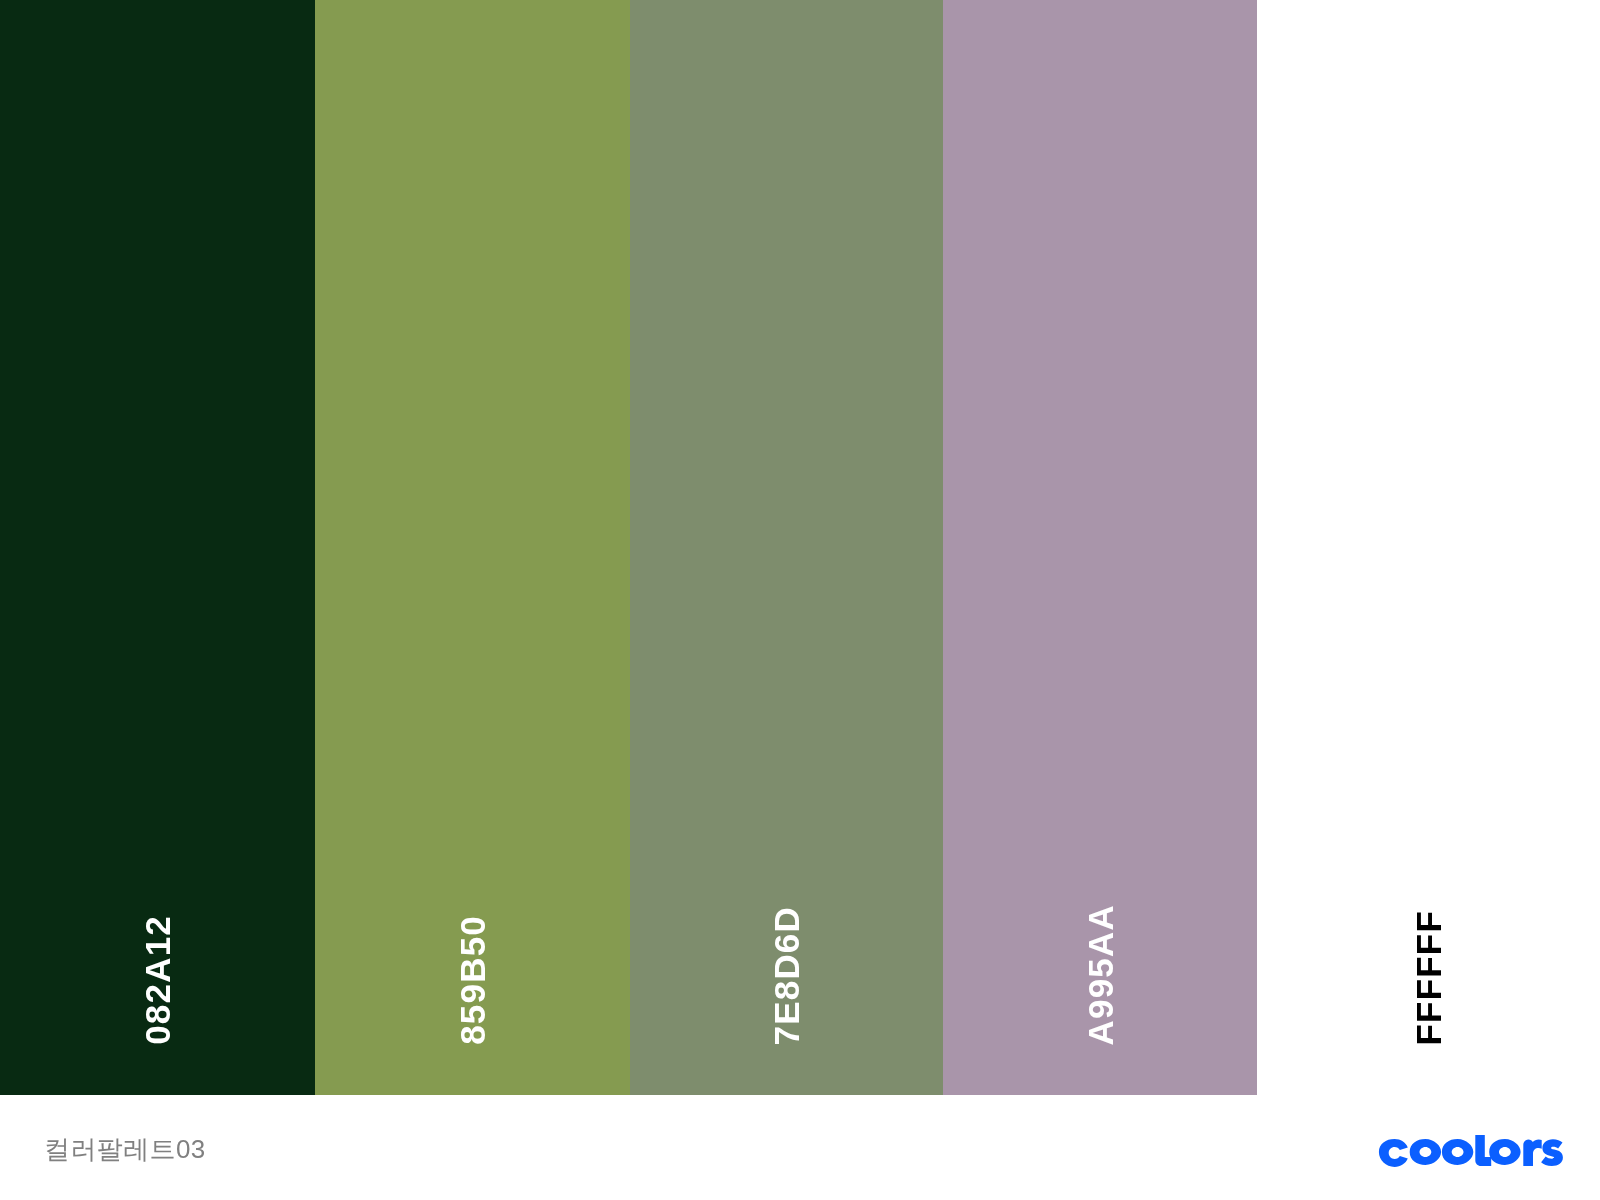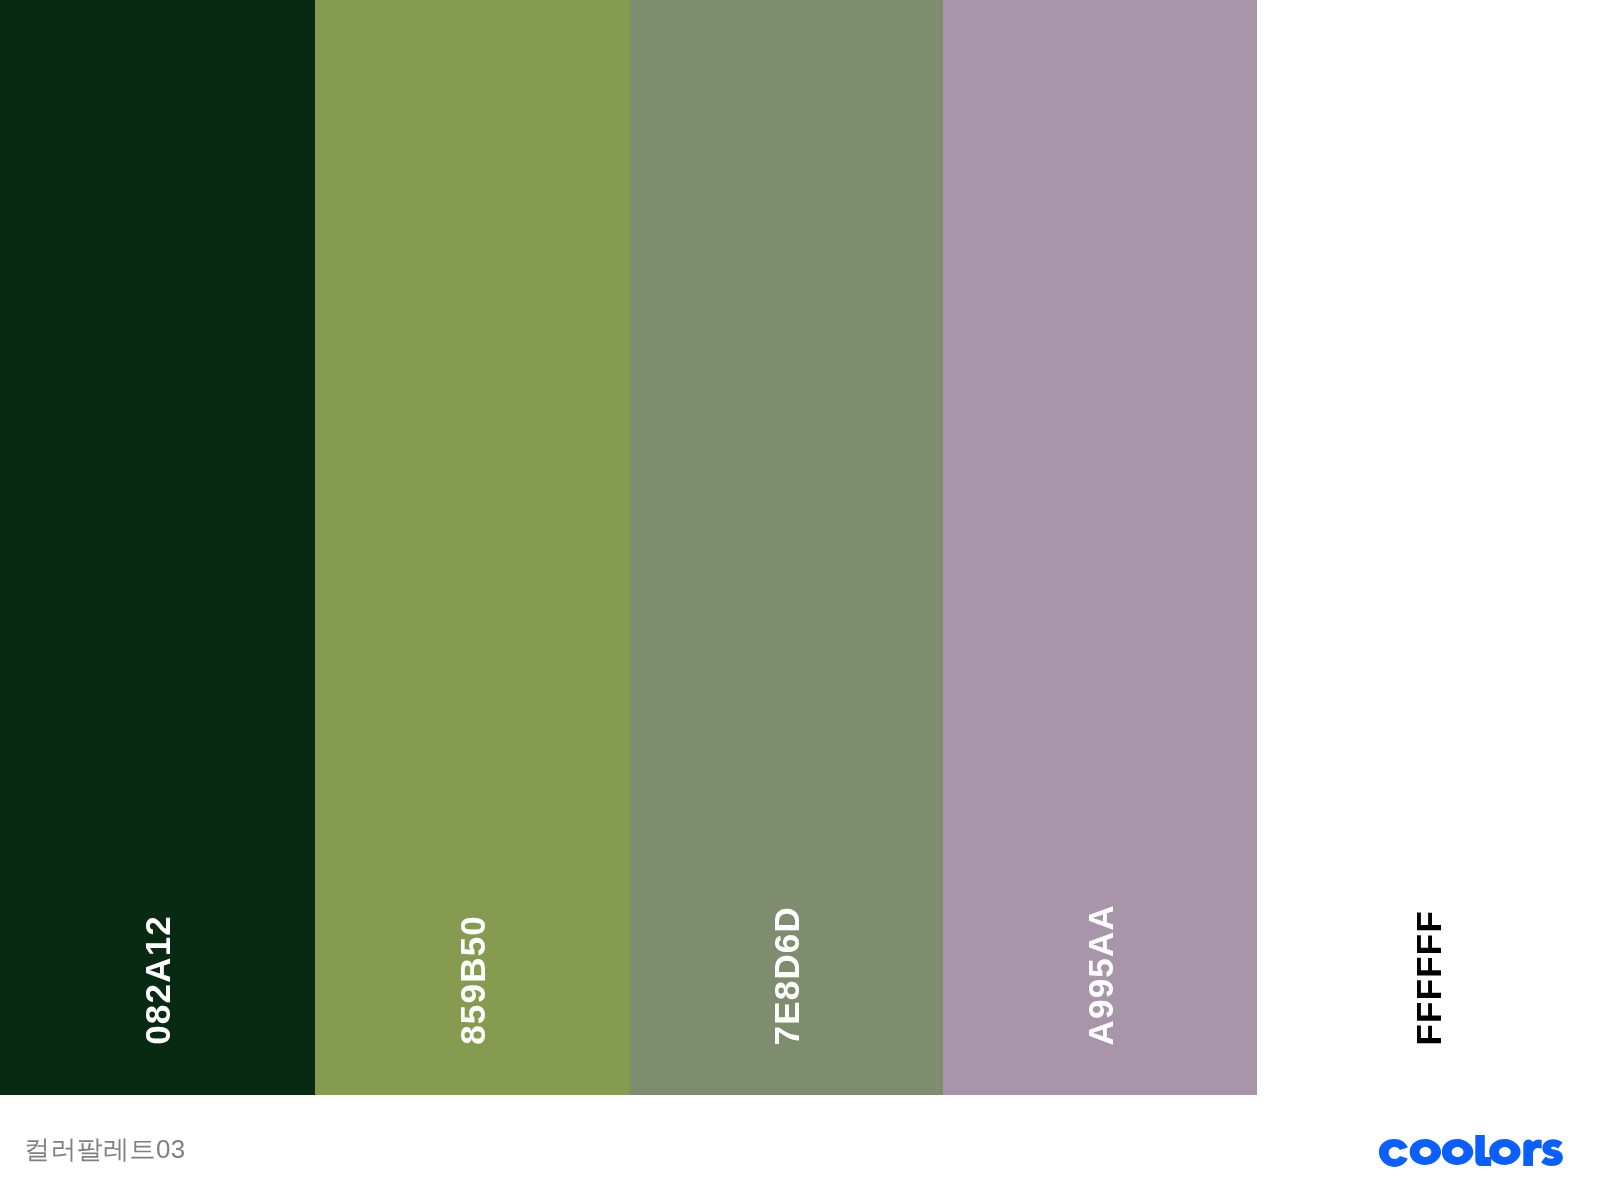--- a/index.html
+++ b/index.html
@@ -68,21 +68,21 @@
   
   .footer {
     position: relative;
     width: 1600px;
     height: 105px;
     background: #ffffff;
     display: flex;
     align-items: center;
     justify-content: space-between;
     box-sizing: border-box;
-    padding: 0 36px 0 24px;
+    padding: 0 36px 0 44px;
   }
 
   .footer-title {
     font-family: "Liberation Sans", sans-serif;
     font-size: 26px;
     font-weight: 400;
     color: #808080;
     letter-spacing: 0.4px;
     white-space: nowrap;
     margin-top: 4px;

